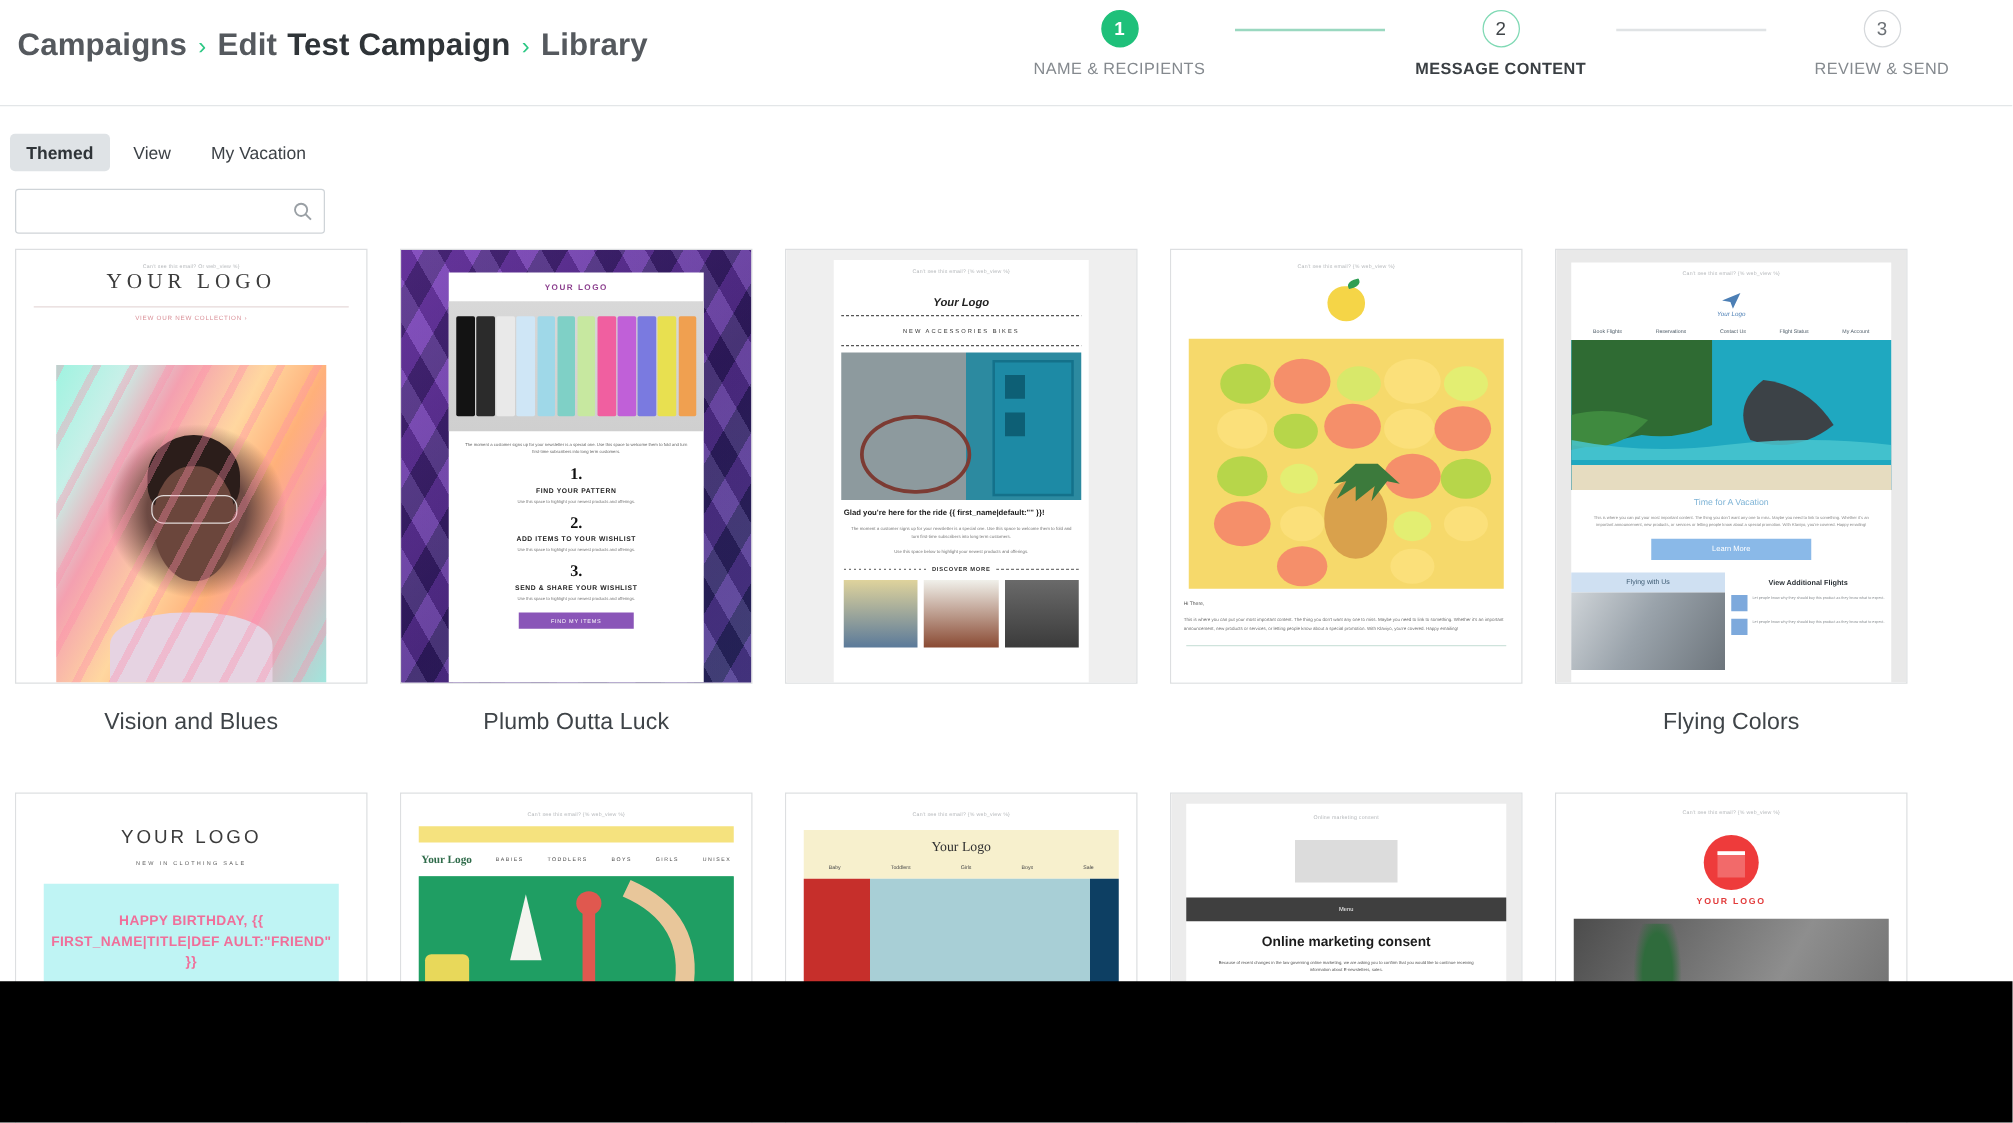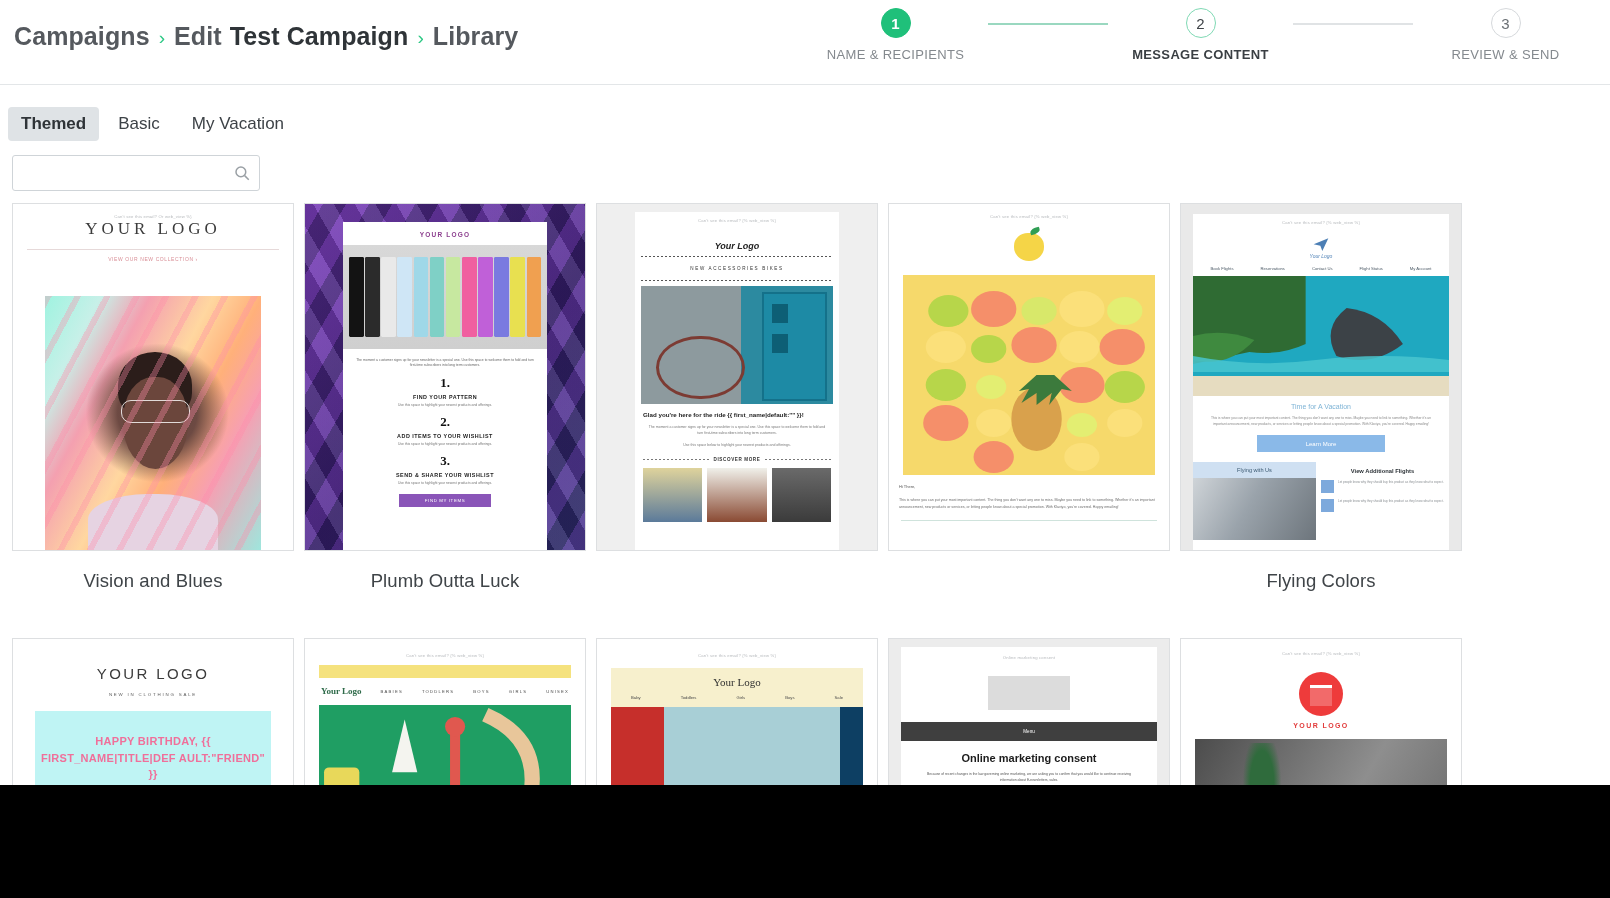--- a/index.html
+++ b/index.html
@@ -96,21 +96,21 @@
 
   
   .toolbar { position: relative; }
   .tabs {
     display: flex;
     align-items: center;
     padding: 22px 0 0 8px;
     gap: 6px;
   }
   .tab {
-    font-size: 17px;
+    font-size: 14px;
     color: #3d4247;
     padding: 7px 13px;
     border-radius: 4px;
     cursor: pointer;
     white-space: nowrap;
   }
   .tab.active {
     background: #dfe3e6;
     font-weight: 700;
     color: #2f3438;
@@ -182,21 +182,21 @@
     border-top: 7px solid #9aa0a5;
   }
 
   
   .grid-area {
     position: relative;
     padding: 0 6px;
   }
   .row {
     display: flex;
-    gap: 10px;
+    gap: 26px;
     padding: 0 6px;
   }
   .card { width: 282px; }
   .thumb {
     width: 282px;
     height: 348px;
     border: 1px solid #dddfe1;
     background: #fff;
     overflow: hidden;
     position: relative;
@@ -367,21 +367,21 @@
     <div class="step">
       <div class="step-circle">3</div>
       <div class="step-label">REVIEW &amp; SEND</div>
     </div>
   </div>
 </div>
 
 <div class="toolbar">
   <div class="tabs">
     <div class="tab active">Themed</div>
-    <div class="tab">Basic</div>
+    <div class="tab">View</div>
     <div class="tab">My Vacation</div>
   </div>
 
   <div class="searchrow">
     <div class="search-wrap">
       <input class="search-input" type="text" placeholder="" style="">
       <svg class="search-icon" viewBox="0 0 24 24" fill="none" stroke="#9aa0a5" stroke-width="2">
         <circle cx="10.5" cy="10.5" r="6.5"></circle>
         <line x1="15.5" y1="15.5" x2="21" y2="21"></line>
       </svg>

